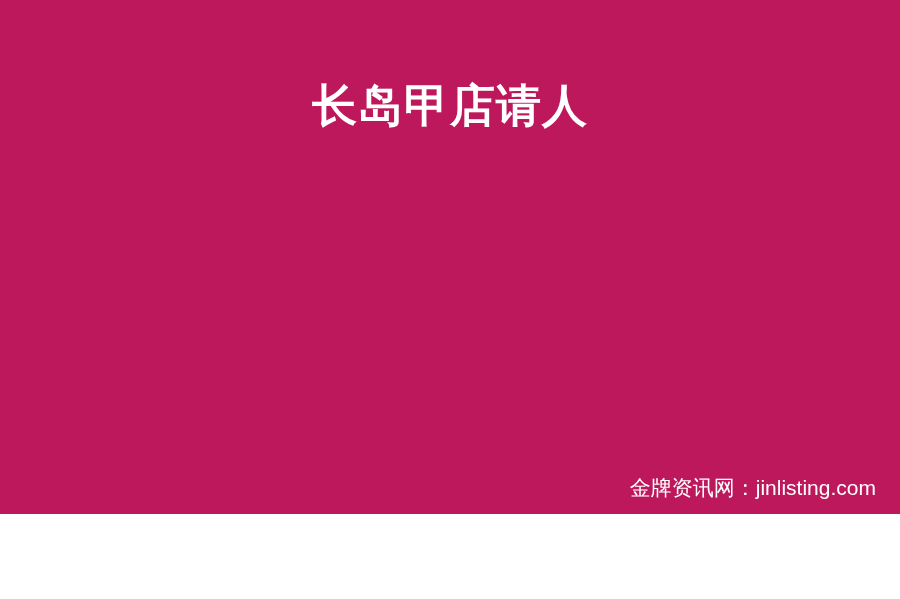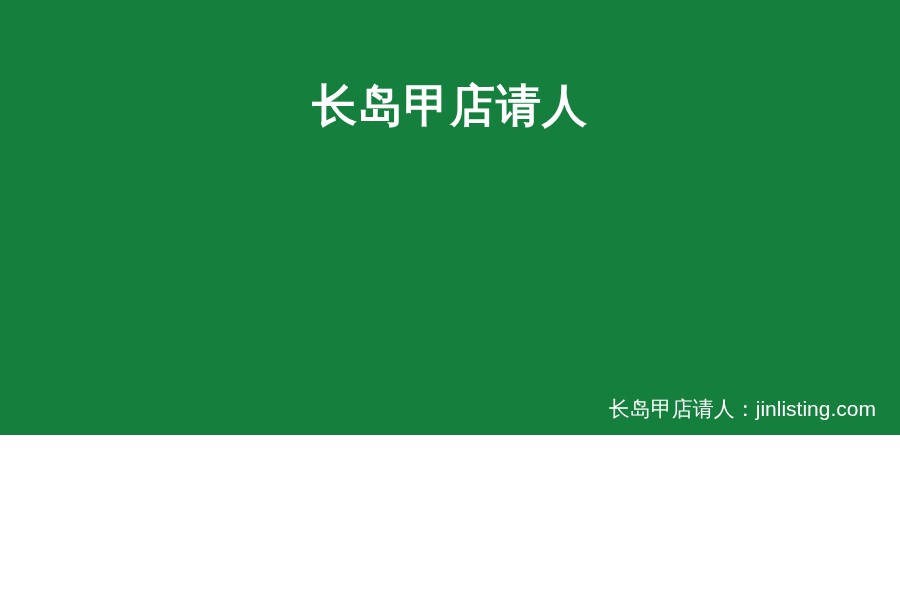--- a/index.html
+++ b/index.html
@@ -8,23 +8,23 @@
   }
   body {
     width: 900px;
     height: 599px;
     overflow: hidden;
     font-family: "Liberation Sans", "DejaVu Sans", sans-serif;
   }
   .poster {
     position: relative;
     width: 900px;
-    height: 435px;
+    height: 514px;
     box-sizing: border-box;
-    background: #15803d;
+    background: #be185d;
     overflow: hidden;
   }
   .poster-title {
     position: absolute;
     top: 78px;
     left: 0;
     width: 900px;
     text-align: center;
     color: #ffffff;
     font-size: 45px;
@@ -57,15 +57,15 @@
   }
 </style>
 </head>
 <body>
 
 <div class="poster">
 
   <div class="poster-title">长岛甲店请人</div>
 
 
-  <div class="poster-footer">长岛甲店请人：jinlisting.com</div>
+  <div class="poster-footer">金牌资讯网：jinlisting.com</div>
 
 </div>
 
 </body></html>

